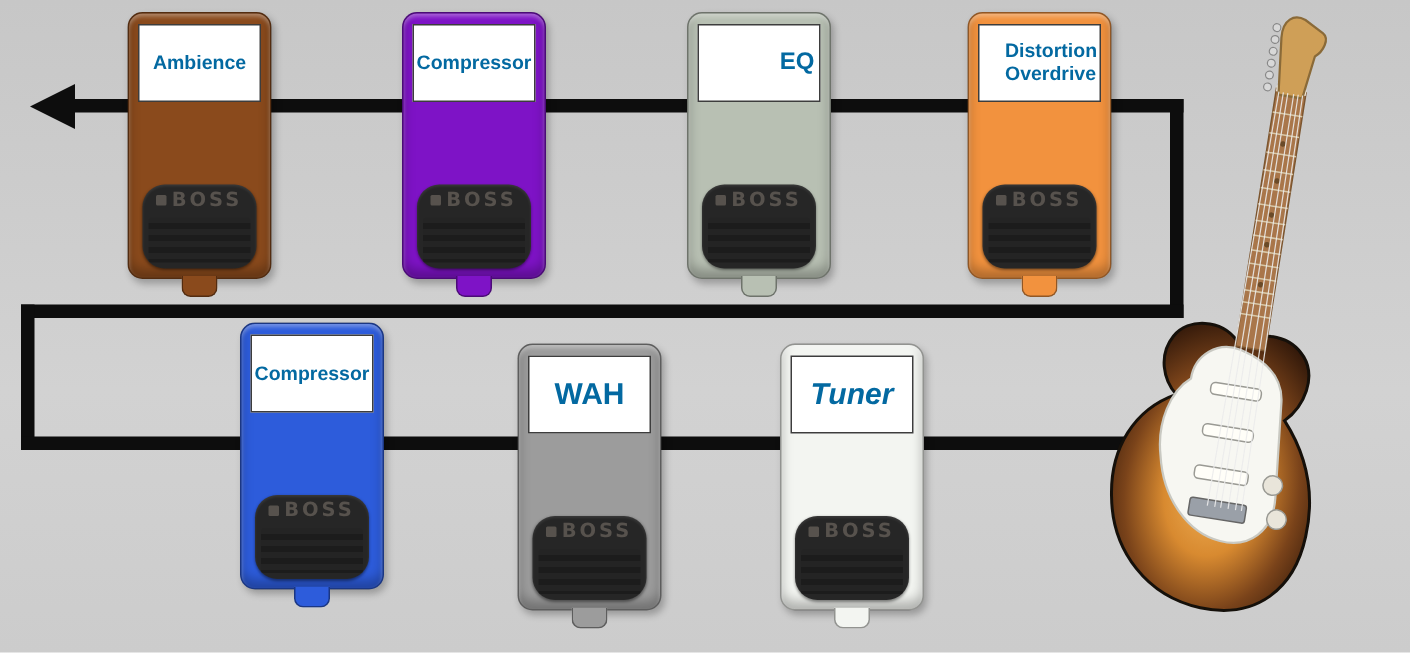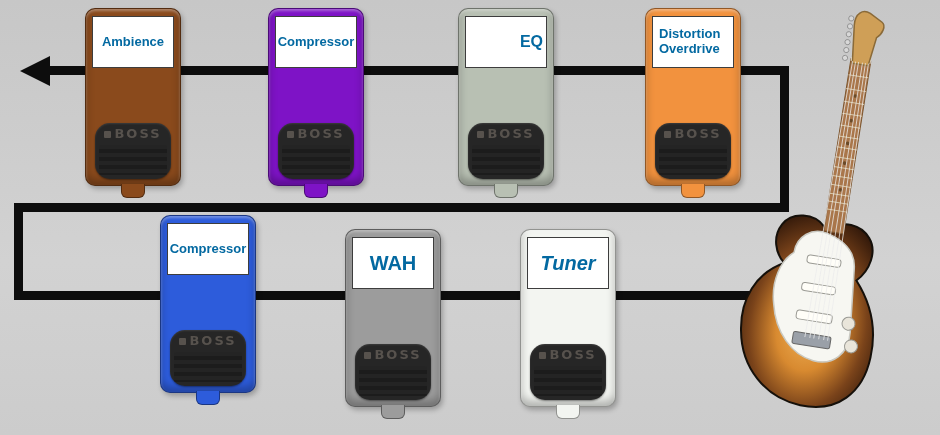--- a/index.html
+++ b/index.html
@@ -40,21 +40,21 @@
   .pedal .label {
     position:absolute; left:6px; right:6px; top:7px; height:52px;
     background:#ffffff; border:1px solid #3d3d3d;
     display:flex; align-items:center; justify-content:center;
     text-align:center; font-weight:bold; color:#0369a1;
     font-size:13px; line-height:1.12; padding:2px 3px;
   }
   .p-eq .label    { font-size:16px;justify-content:flex-end; }
   .p-wah .label   { font-size:20px; }
   .p-tuner .label { font-size:20px;font-style:italic; }
-  .p-distortion .label { justify-content:flex-start; text-align:left; padding-left:6px; }
+  .p-distortion .label { justify-content:flex-start; text-align:left; padding-left:17px; }
 
   .pedal .pad {
     position:absolute; left:9px; right:9px; top:114px; height:56px;
     background:#262626; border-radius:15px;
     box-shadow: inset 0 1px 2px rgba(255,255,255,.1), 0 1px 2px rgba(0,0,0,.45);
   }
   .pedal .pad .logo {
     position:absolute; top:3px; left:0; right:0; text-align:center;
     font-weight:bold; font-size:13px; letter-spacing:2px; color:#57524d;
     font-family:"DejaVu Sans",sans-serif; white-space:nowrap;

